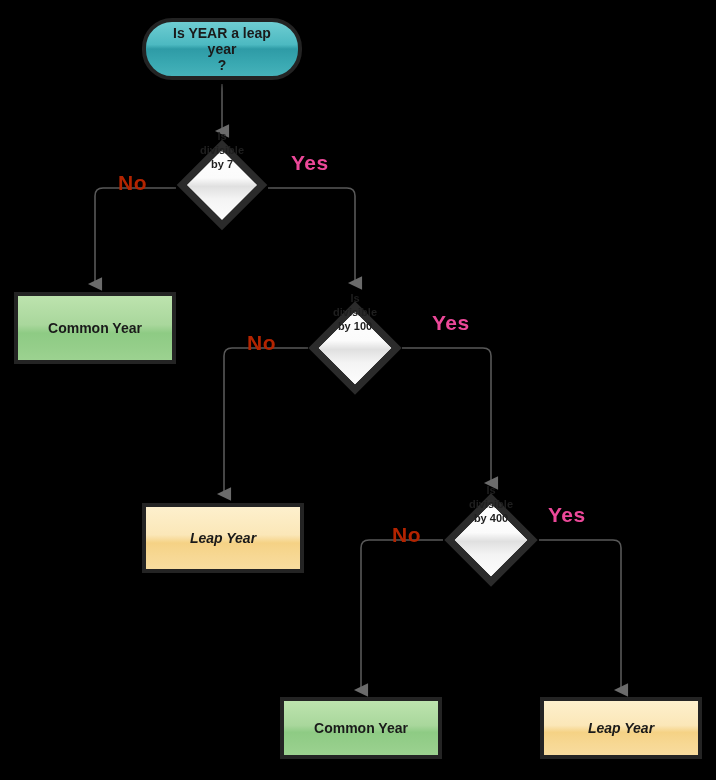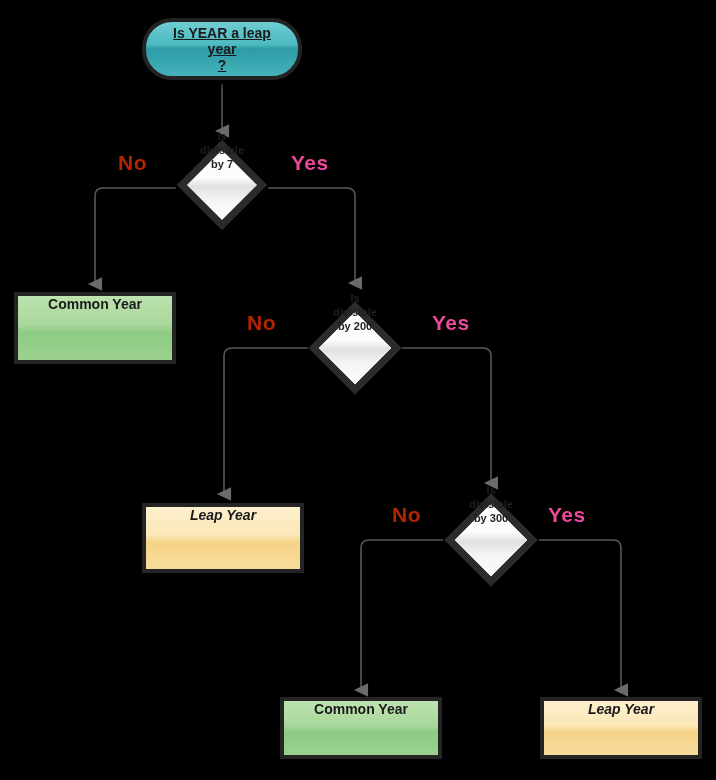--- a/index.html
+++ b/index.html
@@ -45,21 +45,20 @@
     box-shadow: 3px 4px 6px rgba(0,0,0,0.85);
     display: flex;
     align-items: center;
     justify-content: center;
     text-align: center;
     color: #1a1a1a;
     font-weight: bold;
     font-size: 14px;
     line-height: 1.15;
     padding: 0 12px;
-    text-decoration: underline;
   }
 
   
   .diamond-wrap {
     position: absolute;
   }
   .diamond-shape {
     position: absolute;
     left: 0; top: 0;
     width: 100%;
@@ -88,20 +87,21 @@
     color: #1f1f1f;
     line-height: 1.28;
     z-index: 3;
   }
 
   
   .box-node {
     border: 4px solid #242424;
     box-shadow: 4px 5px 6px rgba(0,0,0,0.8);
     display: flex;
+    align-items: center;
     justify-content: center;
     text-align: center;
     font-weight: bold;
     font-size: 14px;
     color: #1a1a1a;
   }
   .box-green {
     background: linear-gradient(to bottom,
         #bde3ae 0%,
         #a9d79c 45%,
@@ -119,21 +119,21 @@
     font-style: italic;
   }
 
   
   .edge-label {
     position: absolute;
     font-weight: bold;
     font-size: 21px;
     letter-spacing: 0.5px;
   }
-  .label-no  { color: #b32400; }
+  .label-no  { color: #b32400; margin-top: 20px; }
   .label-yes { color: #ec4899; }
 </style>
 </head>
 <body>
 
 <div id="canvas">
 
   <svg id="edges" viewBox="0 0 716 780" width="716" height="780">
     <defs>
       <marker id="arrowhead" markerWidth="10" markerHeight="10" refX="4.2" refY="5" orient="auto" markerUnits="strokeWidth">
@@ -181,40 +181,40 @@
   <div class="node box-node box-green" style="left:14px; top:292px; width:162px; height:72px;">
     <span>Common Year</span>
   </div>
 
   <div class="diamond-wrap" style="left:322px; top:315px; width:66px; height:66px;">
     <div class="diamond-shape"></div>
     <div class="diamond-label" style="left:-27px; top:-24px; width:120px; height:114px;">
       <span>
         <span>Is</span><br>
         <span>divisible</span><br>
-        <span>by 200</span>
+        <span>by 100</span>
       </span>
     </div>
   </div>
 
   <span class="edge-label label-no" style="left:247px; top:311px;">No</span>
 
   <span class="edge-label label-yes" style="left:432px; top:311px;">Yes</span>
 
   <div class="node box-node box-amber" style="left:142px; top:503px; width:162px; height:70px;">
     <span>Leap Year</span>
   </div>
 
   <div class="diamond-wrap" style="left:458px; top:507px; width:66px; height:66px;">
     <div class="diamond-shape"></div>
     <div class="diamond-label" style="left:-27px; top:-24px; width:120px; height:114px;">
       <span>
         <span>Is</span><br>
         <span>divisible</span><br>
-        <span>by 300</span>
+        <span>by 400</span>
       </span>
     </div>
   </div>
 
   <span class="edge-label label-no" style="left:392px; top:503px;">No</span>
 
   <span class="edge-label label-yes" style="left:548px; top:503px;">Yes</span>
 
   <div class="node box-node box-green" style="left:280px; top:697px; width:162px; height:62px;">
     <span>Common Year</span>

